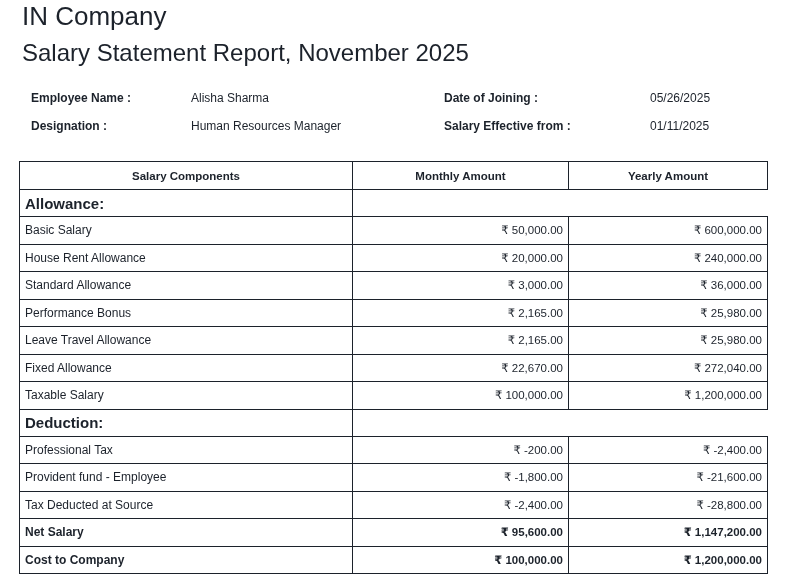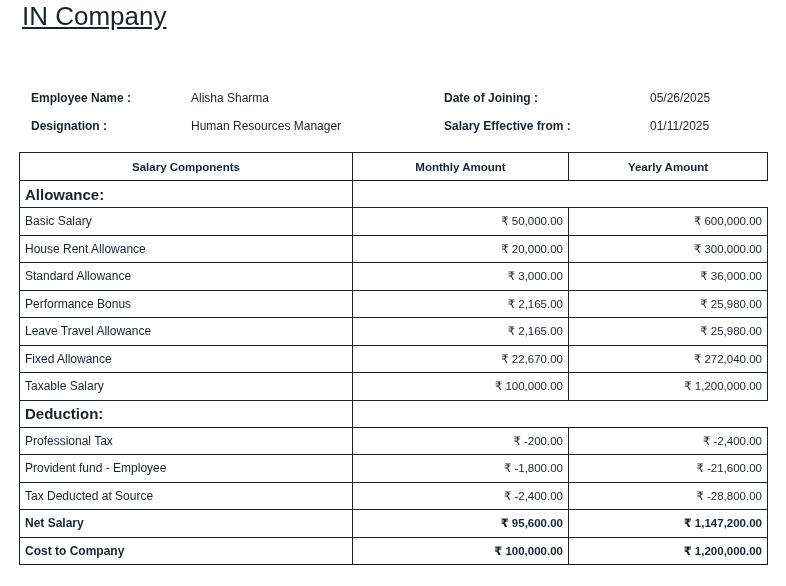--- a/index.html
+++ b/index.html
@@ -12,40 +12,40 @@
     width:786px; height:586px;
     background:#ffffff;
     color:var(--txt);
     font-family:"Liberation Sans","DejaVu Sans",sans-serif;
     overflow:hidden;
   }
   .page{ position:relative; width:786px; height:586px; }
 
   .company-title{
     position:absolute; left:22px; top:1px;
-    font-size:26px; font-weight:400; line-height:1.2;text-decoration:underline;
+    font-size:26px; font-weight:400; line-height:1.2;
   }
   .report-title{
     position:absolute; left:22px; top:39px;
     font-size:24px; font-weight:400; line-height:1.2;
   }
 
   .info-grid{
     position:absolute; left:31px; top:84px; right:20px;
     display:grid;
     grid-template-columns:160px 253px 206px 1fr;
     grid-auto-rows:28px;
     align-items:center;
     font-size:12px;
   }
   .info-label{ font-weight:bold; }
   .info-value{ font-weight:normal; }
 
   .salary-table{
-    position:absolute; left:19px; top:152px;
+    position:absolute; left:19px; top:161px;
     width:748px;
     border-collapse:collapse;
     table-layout:fixed;
     border-radius:10px;
   }
   .salary-table th, .salary-table td{
     border:1.5px solid var(--bd);
     padding:0;
     overflow:hidden;
     white-space:nowrap;
@@ -72,20 +72,21 @@
     border-left:1.5px solid var(--bd);
     border-bottom:1.5px solid var(--bd);
   }
 </style>
 </head>
 <body>
 
 <div class="page">
 
   <div class="company-title">IN Company</div>
+  <div class="report-title">Salary Statement Report, November 2025</div>
 
   <div class="info-grid">
     <span class="info-label">Employee Name :</span>
     <span class="info-value">Alisha Sharma</span>
     <span class="info-label">Date of Joining :</span>
     <span class="info-value">05/26/2025</span>
 
     <span class="info-label">Designation :</span>
     <span class="info-value">Human Resources Manager</span>
     <span class="info-label">Salary Effective from :</span>
@@ -111,21 +112,21 @@
           <td class="section-spacer" colspan="2"></td>
         </tr>
         <tr class="data-row">
           <td class="label-cell">Basic Salary</td>
           <td class="amount-cell">₹ 50,000.00</td>
           <td class="amount-cell">₹ 600,000.00</td>
         </tr>
         <tr class="data-row">
           <td class="label-cell">House Rent Allowance</td>
           <td class="amount-cell">₹ 20,000.00</td>
-          <td class="amount-cell">₹ 300,000.00</td>
+          <td class="amount-cell">₹ 240,000.00</td>
         </tr>
         <tr class="data-row">
           <td class="label-cell">Standard Allowance</td>
           <td class="amount-cell">₹ 3,000.00</td>
           <td class="amount-cell">₹ 36,000.00</td>
         </tr>
         <tr class="data-row">
           <td class="label-cell">Performance Bonus</td>
           <td class="amount-cell">₹ 2,165.00</td>
           <td class="amount-cell">₹ 25,980.00</td>

